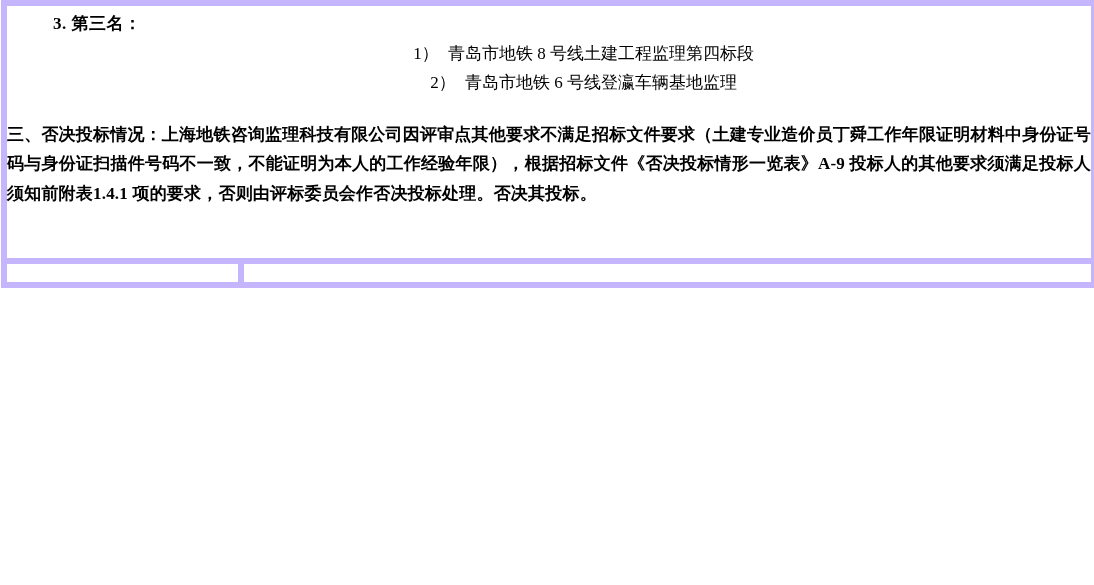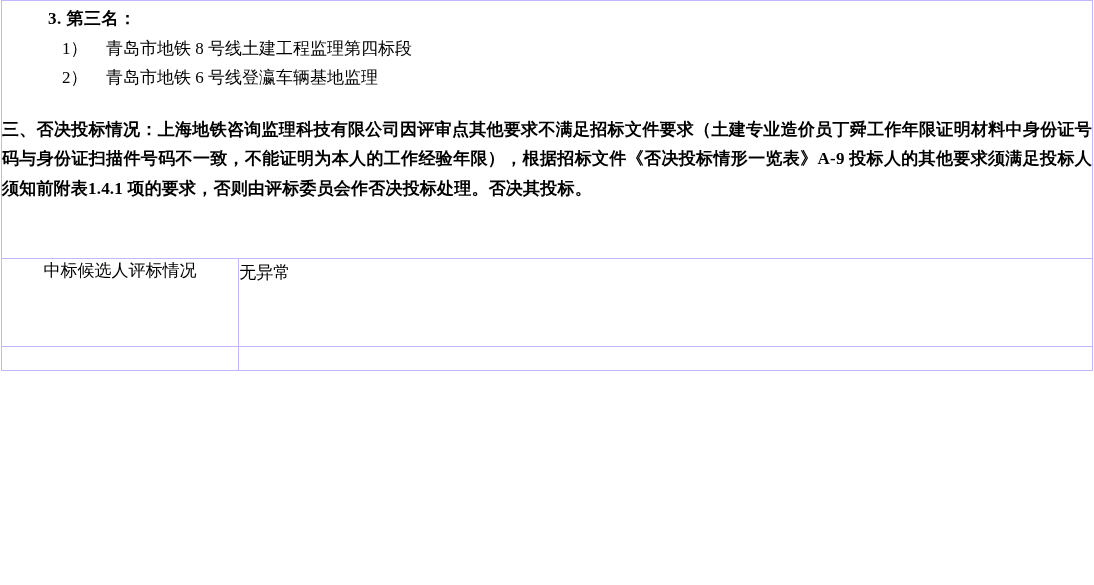--- a/index.html
+++ b/index.html
@@ -20,21 +20,21 @@
     height: 585px;
     box-sizing: border-box;
   }
   table.doc-table {
     border-collapse: collapse;
     width: 1092px;
     margin-left: 1px;
     table-layout: fixed;
   }
   table.doc-table td {
-    border: 1px solid #c4b5fd;
+    border: 6px solid #c4b5fd;
     vertical-align: top;
     padding: 0;
   }
   .col-label { width: 237px; }
   .col-body  { width: 853px; }
 
   
   .top-cell {
     padding: 14px 18px 16px 18px;
     height: 258px;
@@ -44,20 +44,21 @@
     font-weight: bold;
     font-size: 17px;
     line-height: 1.45;
     margin: 6px 0 2px 46px;
     letter-spacing: 0.5px;
   }
   .sub-list {
     margin: 0 0 0 60px;
     padding: 0;
     list-style: none;
+    text-align: center;
   }
   .sub-list li {
     font-size: 17px;
     line-height: 1.75;
     white-space: nowrap;
   }
   .sub-list li .num {
     display: inline-block;
     width: 44px;
   }
@@ -111,24 +112,20 @@
               <span class="num">1）</span><span>青岛市地铁 8 号线土建工程监理第四标段</span>
             </li>
             <li>
               <span class="num">2）</span><span>青岛市地铁 6 号线登瀛车辆基地监理</span>
             </li>
           </ul>
           <div class="para-block">三、否决投标情况：上海地铁咨询监理科技有限公司因评审点其他要求不满足招标文件要求（土建专业造价员丁舜工作年限证明材料中身份证号码与身份证扫描件号码不一致，不能证明为本人的工作经验年限），根据招标文件《否决投标情形一览表》A-9 投标人的其他要求须满足投标人须知前附表1.4.1 项的要求，否则由评标委员会作否决投标处理。否决其投标。</div>
         </td>
       </tr>
 
-      <tr class="row-normal">
-        <td class="label-cell">中标候选人评标情况</td>
-        <td class="body-cell">无异常</td>
-      </tr>
 
 
 
       <tr class="row-stub">
         <td>&nbsp;</td>
         <td>&nbsp;</td>
       </tr>
     </tbody>
   </table>
 </div>

